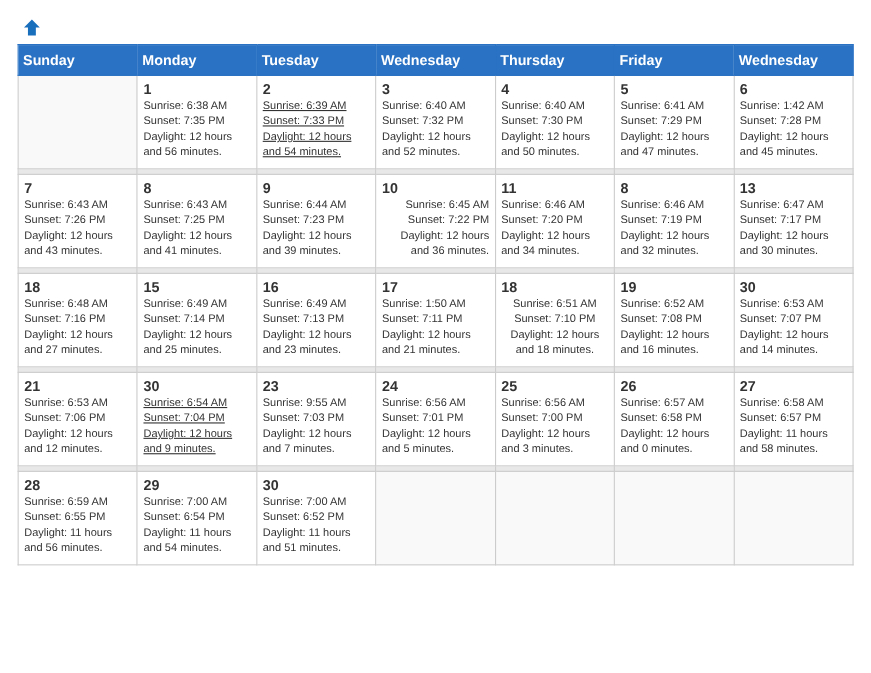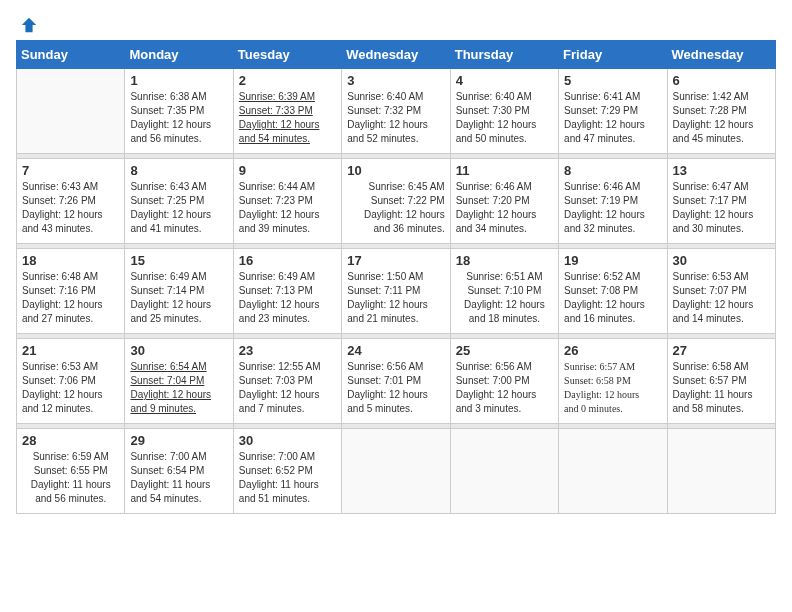--- a/index.html
+++ b/index.html
@@ -312,42 +312,42 @@
         </td>
         <td>
           <div class="day-number">30</div>
           <div class="day-info" style="white-space: pre-line; text-decoration: underline;">Sunrise: 6:54 AM
 Sunset: 7:04 PM
 Daylight: 12 hours
 and 9 minutes.</div>
         </td>
         <td>
           <div class="day-number">23</div>
-          <div class="day-info" style="white-space: pre-line;">Sunrise: 12:55 AM
+          <div class="day-info" style="white-space: pre-line;">Sunrise: 9:55 AM
 Sunset: 7:03 PM
 Daylight: 12 hours
 and 7 minutes.</div>
         </td>
         <td>
           <div class="day-number">24</div>
           <div class="day-info" style="white-space: pre-line;">Sunrise: 6:56 AM
 Sunset: 7:01 PM
 Daylight: 12 hours
 and 5 minutes.</div>
         </td>
         <td>
           <div class="day-number">25</div>
           <div class="day-info" style="white-space: pre-line;">Sunrise: 6:56 AM
 Sunset: 7:00 PM
 Daylight: 12 hours
 and 3 minutes.</div>
         </td>
         <td>
           <div class="day-number">26</div>
-          <div class="day-info" style="white-space: pre-line; font-family: Liberation Serif, serif;">Sunrise: 6:57 AM
+          <div class="day-info" style="white-space: pre-line;">Sunrise: 6:57 AM
 Sunset: 6:58 PM
 Daylight: 12 hours
 and 0 minutes.</div>
         </td>
         <td>
           <div class="day-number">27</div>
           <div class="day-info" style="white-space: pre-line;">Sunrise: 6:58 AM
 Sunset: 6:57 PM
 Daylight: 11 hours
 and 58 minutes.</div>
@@ -358,21 +358,21 @@
         <td></td>
         <td></td>
         <td></td>
         <td></td>
         <td></td>
         <td></td>
       </tr>
       <tr>
         <td>
           <div class="day-number">28</div>
-          <div class="day-info" style="white-space: pre-line; text-align: center;">Sunrise: 6:59 AM
+          <div class="day-info" style="white-space: pre-line;">Sunrise: 6:59 AM
 Sunset: 6:55 PM
 Daylight: 11 hours
 and 56 minutes.</div>
         </td>
         <td>
           <div class="day-number">29</div>
           <div class="day-info" style="white-space: pre-line;">Sunrise: 7:00 AM
 Sunset: 6:54 PM
 Daylight: 11 hours
 and 54 minutes.</div>

